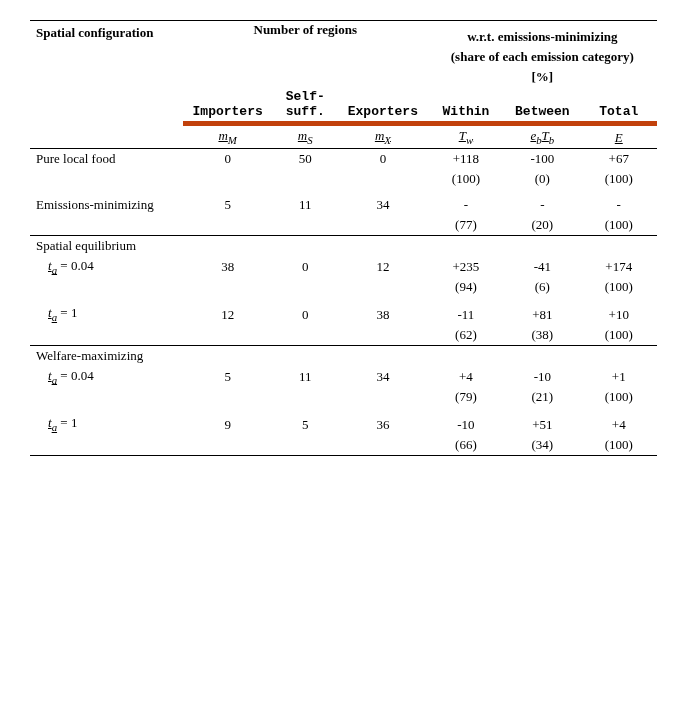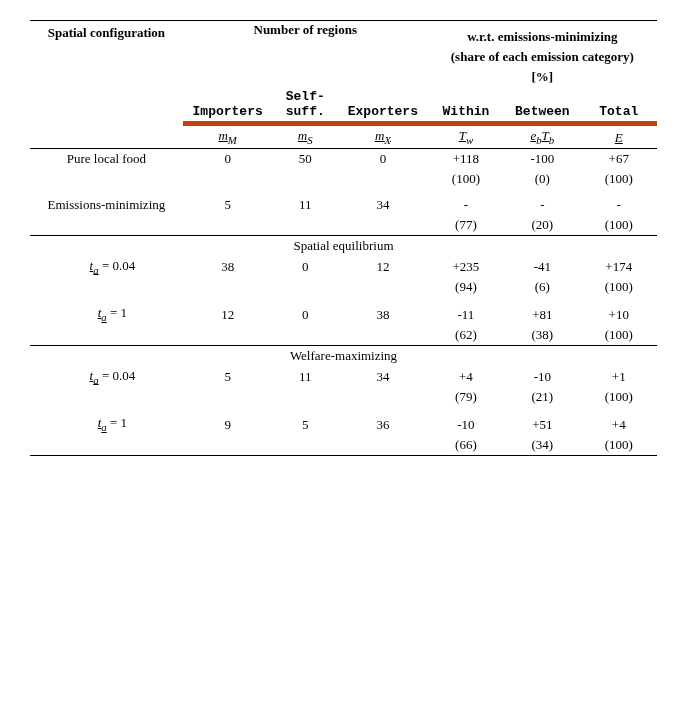--- a/index.html
+++ b/index.html
@@ -15,21 +15,21 @@
     table {
       width: 100%;
       border-collapse: collapse;
     }
     th, td {
       text-align: center;
       padding: 2px 6px;
       vertical-align: bottom;
     }
     th.left-align, td.left-align {
-      text-align: center;
+      text-align: left;
       margin-left: 28px;
     }
     .border-top-heavy {
       border-top: 1.5px solid #000;
     }
     .border-bottom-heavy {
       border-bottom: 1.5px solid #000;
       margin-top: 36px;
     }
     .border-top-thin {

